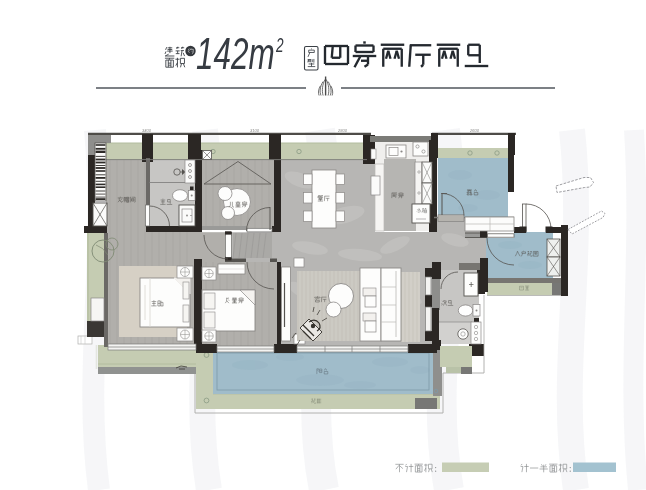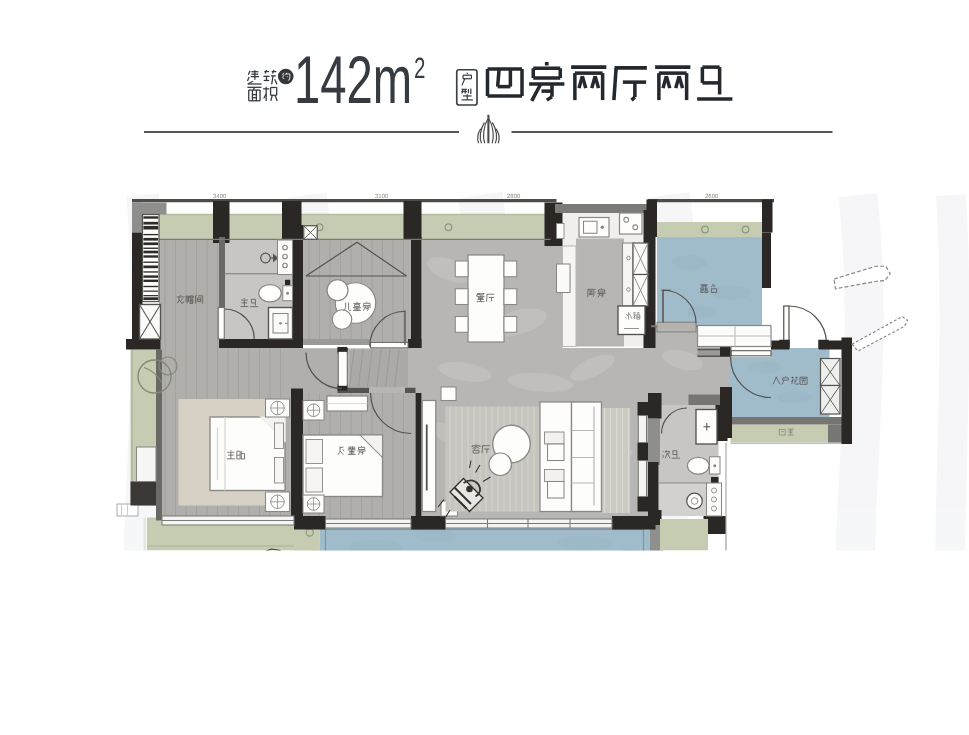--- a/index.html
+++ b/index.html
@@ -1,15 +1,15 @@
 <!DOCTYPE html>
 <html><head><meta charset="utf-8"><title>142m2</title>
 <style>
 html,body{margin:0;padding:0;background:#ffffff;font-family:"Liberation Sans",sans-serif;}
-#stage{position:relative;width:646px;height:367px;overflow:hidden;}
+#stage{position:relative;width:646px;height:490px;overflow:hidden;font-style:italic;}
 </style></head>
 <body>
 <div id="stage"><svg width="646" height="490" viewBox="0 0 646 490">
 <rect x="0.00" y="0.00" width="646.00" height="490.00" fill="#ffffff"></rect>
 
 <g stroke="#f4f5f7" fill="none" opacity="0.8">
 <path d="M95,130 C107,260 83,370 99,490" stroke-width="22"></path>
 <path d="M205,130 C221,260 189,370 209,490" stroke-width="26"></path>
 <path d="M320,130 C340,260 300,370 324,490" stroke-width="30"></path>
 <path d="M445,130 C463,260 427,370 449,490" stroke-width="30"></path>

